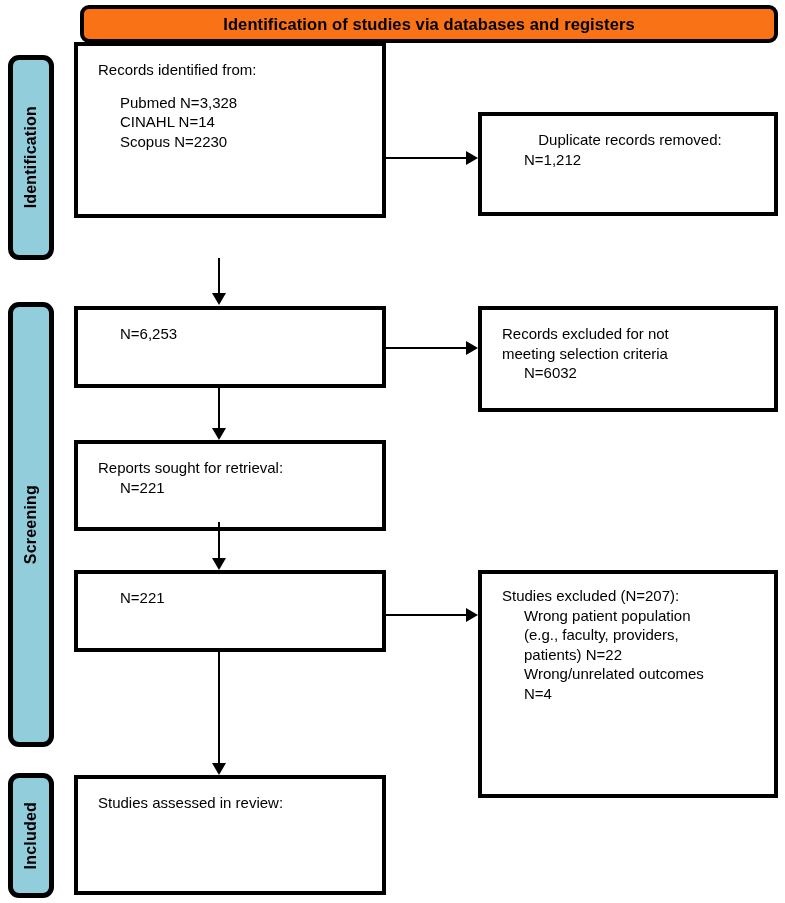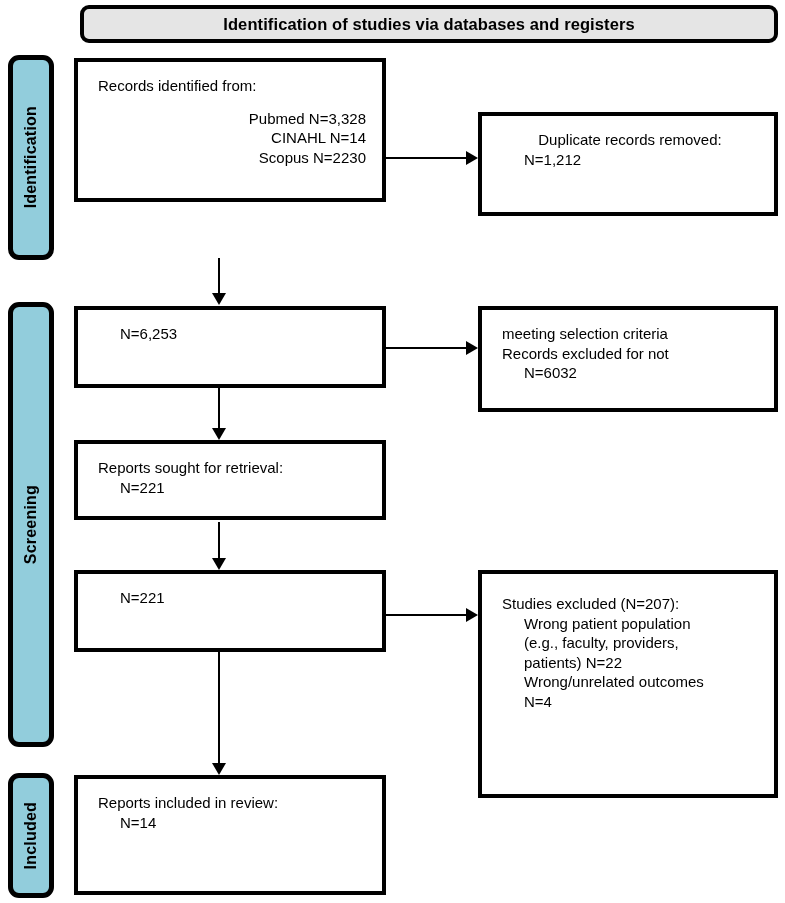--- a/index.html
+++ b/index.html
@@ -18,21 +18,21 @@
     overflow: hidden;
   }
 
   
   .header-bar {
     position: absolute;
     left: 80px;
     top: 5px;
     width: 698px;
     height: 38px;
-    background: #e5e5e5;
+    background: #f97316;
     border: 4px solid #000000;
     border-radius: 9px;
     box-sizing: border-box;
     display: flex;
     align-items: center;
     justify-content: center;
   }
   .header-bar .header-text {
     font-size: 16.5px;
     font-weight: bold;
@@ -74,33 +74,33 @@
     padding: 14px 16px 10px 20px;
   }
   .flow-box .line {
     font-size: 15px;
     color: #000000;
     line-height: 1.30;
     white-space: pre-wrap;
   }
   .flow-box .line.indent { padding-left: 22px; }
   .flow-box .line.gap-above { }
-  .flow-box .block { margin: 0; text-align: right; }
-
-  
-  #box-records-identified { left: 74px; top: 58px;  width: 312px; height: 144px; }
+  .flow-box .block { margin: 0; }
+
+  
+  #box-records-identified { left: 74px; top: 42px;  width: 312px; height: 176px; }
   #box-titles-screened    { left: 74px; top: 306px; width: 312px; height: 82px; }
-  #box-reports-sought     { left: 74px; top: 440px; width: 312px; height: 80px; padding-left: 20px; }
+  #box-reports-sought     { left: 74px; top: 440px; width: 312px; height: 91px; padding-left: 20px; }
   #box-reports-assessed   { left: 74px; top: 570px; width: 312px; height: 82px; }
   #box-studies-included   { left: 74px; top: 775px; width: 312px; height: 120px; }
 
   
   #box-duplicates-removed { left: 478px; top: 112px; width: 300px; height: 104px; }
   #box-records-excluded   { left: 478px; top: 306px; width: 300px; height: 106px; }
-  #box-studies-excluded   { left: 478px; top: 570px; width: 300px; height: 228px; padding-top: 20px; }
+  #box-studies-excluded   { left: 478px; top: 570px; width: 300px; height: 228px; padding-top: 12px; }
 
   
   .conn {
     position: absolute;
     background: #000000;
   }
   .conn-v { width: 2px; }
   .conn-h { height: 2px; }
 
   .arrow-down {
@@ -169,22 +169,22 @@
   <div class="flow-box" id="box-duplicates-removed">
     <div class="line" style="text-align:center;">Duplicate records removed:</div>
     <div class="line indent gap-above">N=1,212</div>
   </div>
 
   <div class="flow-box" id="box-titles-screened">
     <div class="line indent gap-above">N=6,253</div>
   </div>
 
   <div class="flow-box" id="box-records-excluded">
+    <div class="line">Records excluded for not</div>
     <div class="line">meeting selection criteria</div>
-    <div class="line">Records excluded for not</div>
     <div class="line indent gap-above">N=6032</div>
   </div>
 
   <div class="flow-box" id="box-reports-sought">
     <div class="line">Reports sought for retrieval:</div>
     <div class="line indent gap-above">N=221</div>
   </div>
 
   <div class="flow-box" id="box-reports-assessed">
     <div class="line indent gap-above">N=221</div>
@@ -193,22 +193,21 @@
   <div class="flow-box" id="box-studies-excluded">
     <div class="line">Studies excluded (N=207):</div>
     <div class="line indent gap-above">Wrong patient population
 (e.g., faculty, providers,
 patients) N=22</div>
     <div class="line indent gap-above">Wrong/unrelated outcomes
 N=4</div>
   </div>
 
   <div class="flow-box" id="box-studies-included">
-    <div class="line">Reports included in review:</div>
-    <div class="line indent gap-above">N=14</div>
+    <div class="line">Studies assessed in review:</div>
   </div>
 
   <div class="conn conn-v" id="conn-v-1"></div>
   <div class="arrow-down" id="arrow-v-1"></div>
 
   <div class="conn conn-v" id="conn-v-2"></div>
   <div class="arrow-down" id="arrow-v-2"></div>
 
   <div class="conn conn-v" id="conn-v-3"></div>
   <div class="arrow-down" id="arrow-v-3"></div>

